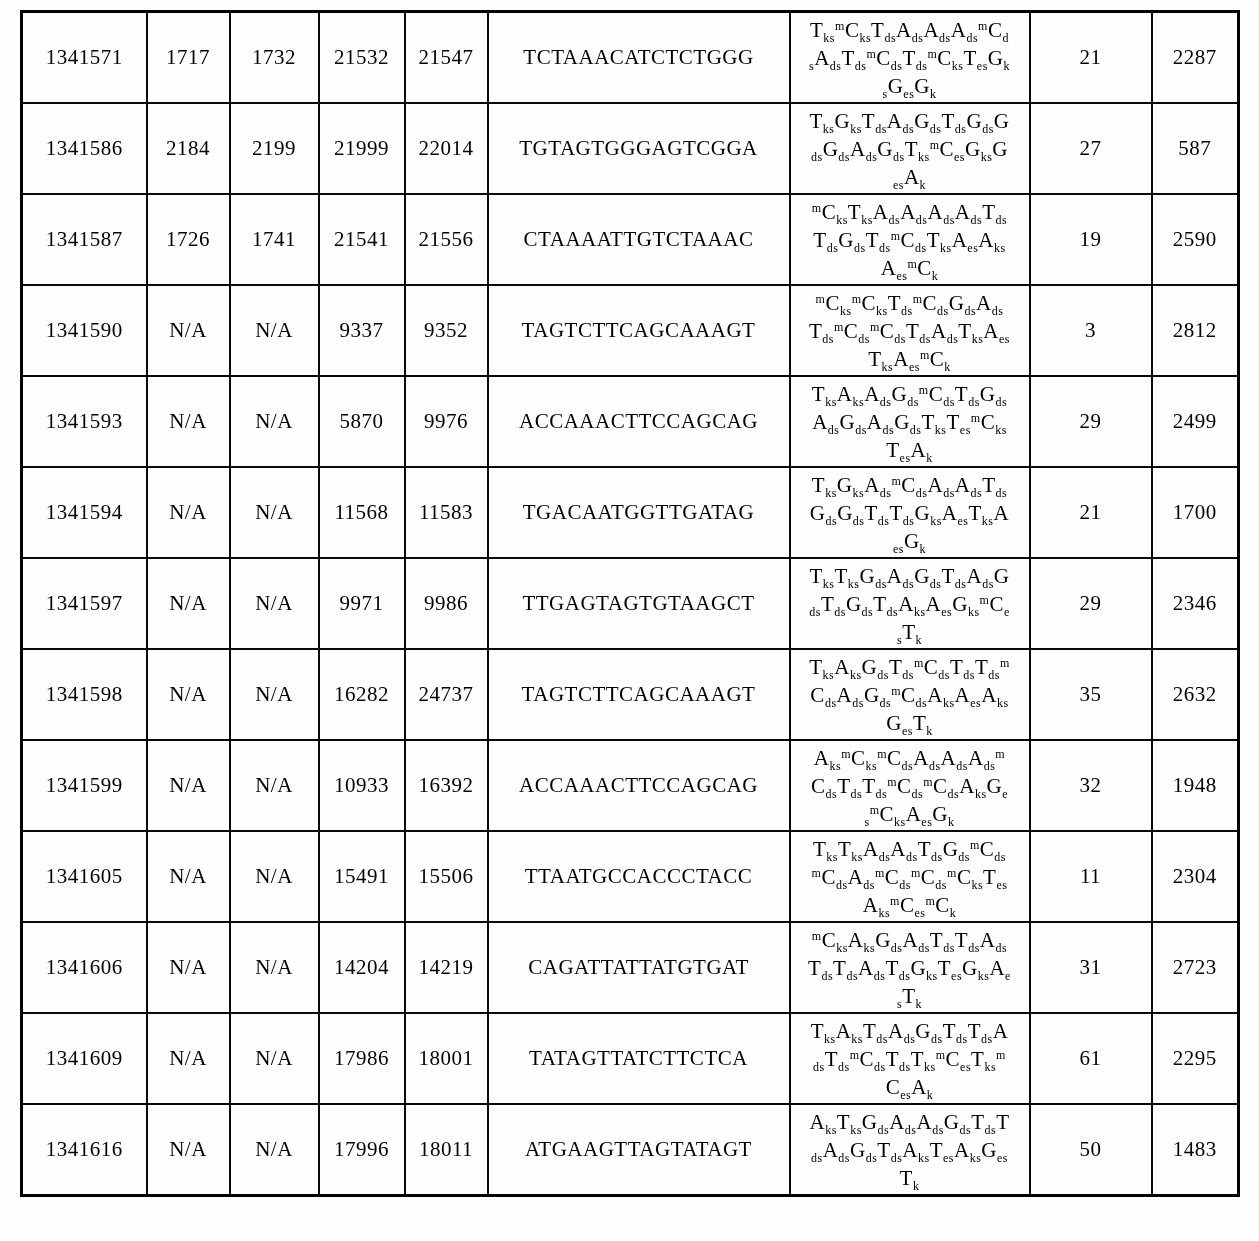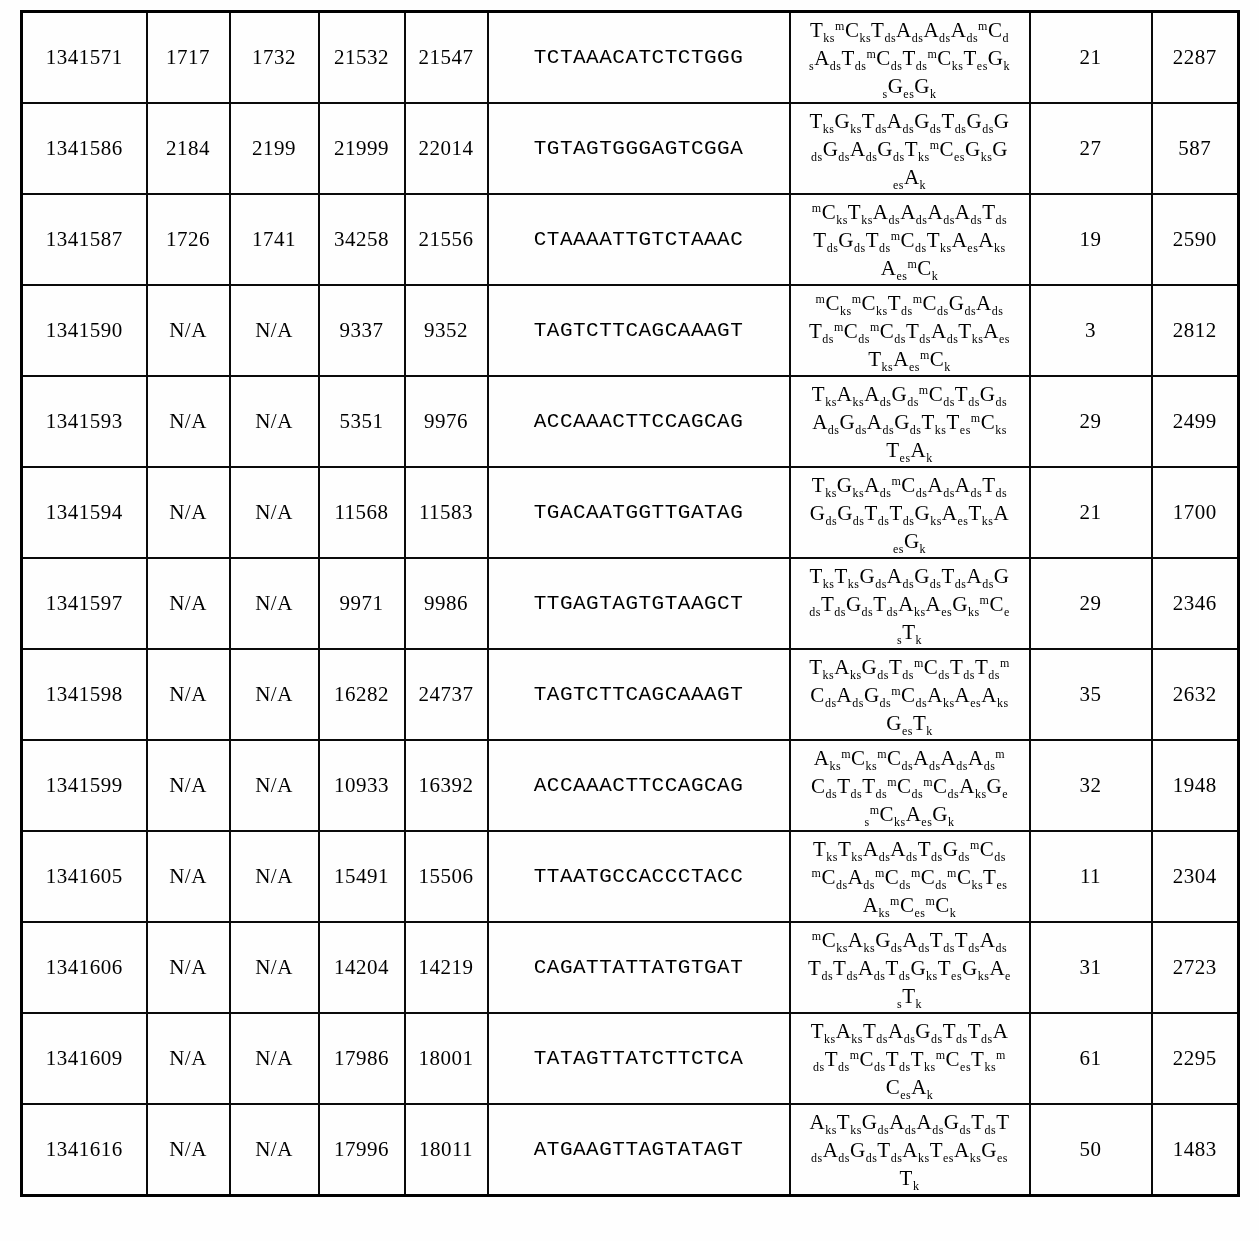--- a/index.html
+++ b/index.html
@@ -33,21 +33,20 @@
     vertical-align: middle;
     font-size: 21px;
     height: 89px;
     padding: 0 2px;
     overflow: hidden;
     letter-spacing: 0.5px;
   }
   td.seq-cell {
     font-size: 21px;
     letter-spacing: 2px;
-    font-family: Liberation Mono, monospace;
   }
   td.chem-cell {
     font-size: 19px;
     letter-spacing: 0px;
     padding: 2px 1px;
     margin-left: 34px;
   }
   .chem-line {
     line-height: 28px;
     white-space: nowrap;
@@ -107,21 +106,21 @@
             <div class="chem-line"><sub>ds</sub>G<sub>ds</sub>A<sub>ds</sub>G<sub>ds</sub>T<sub>ks</sub><sup>m</sup>C<sub>es</sub>G<sub>ks</sub>G</div>
             <div class="chem-line"><sub>es</sub>A<sub>k</sub></div>
           </td>
           <td>27</td>
           <td>587</td>
         </tr>
         <tr>
           <td>1341587</td>
           <td>1726</td>
           <td>1741</td>
-          <td>34258</td>
+          <td>21541</td>
           <td>21556</td>
           <td class="seq-cell">CTAAAATTGTCTAAAC</td>
           <td class="chem-cell">
             <div class="chem-line"><sup>m</sup>C<sub>ks</sub>T<sub>ks</sub>A<sub>ds</sub>A<sub>ds</sub>A<sub>ds</sub>A<sub>ds</sub>T<sub>ds</sub></div>
             <div class="chem-line">T<sub>ds</sub>G<sub>ds</sub>T<sub>ds</sub><sup>m</sup>C<sub>ds</sub>T<sub>ks</sub>A<sub>es</sub>A<sub>ks</sub></div>
             <div class="chem-line">A<sub>es</sub><sup>m</sup>C<sub>k</sub></div>
           </td>
           <td>19</td>
           <td>2590</td>
         </tr>
@@ -137,21 +136,21 @@
             <div class="chem-line">T<sub>ds</sub><sup>m</sup>C<sub>ds</sub><sup>m</sup>C<sub>ds</sub>T<sub>ds</sub>A<sub>ds</sub>T<sub>ks</sub>A<sub>es</sub></div>
             <div class="chem-line">T<sub>ks</sub>A<sub>es</sub><sup>m</sup>C<sub>k</sub></div>
           </td>
           <td>3</td>
           <td>2812</td>
         </tr>
         <tr>
           <td>1341593</td>
           <td>N/A</td>
           <td>N/A</td>
-          <td>5351</td>
+          <td>5870</td>
           <td>9976</td>
           <td class="seq-cell">ACCAAACTTCCAGCAG</td>
           <td class="chem-cell">
             <div class="chem-line">T<sub>ks</sub>A<sub>ks</sub>A<sub>ds</sub>G<sub>ds</sub><sup>m</sup>C<sub>ds</sub>T<sub>ds</sub>G<sub>ds</sub></div>
             <div class="chem-line">A<sub>ds</sub>G<sub>ds</sub>A<sub>ds</sub>G<sub>ds</sub>T<sub>ks</sub>T<sub>es</sub><sup>m</sup>C<sub>ks</sub></div>
             <div class="chem-line">T<sub>es</sub>A<sub>k</sub></div>
           </td>
           <td>29</td>
           <td>2499</td>
         </tr>

